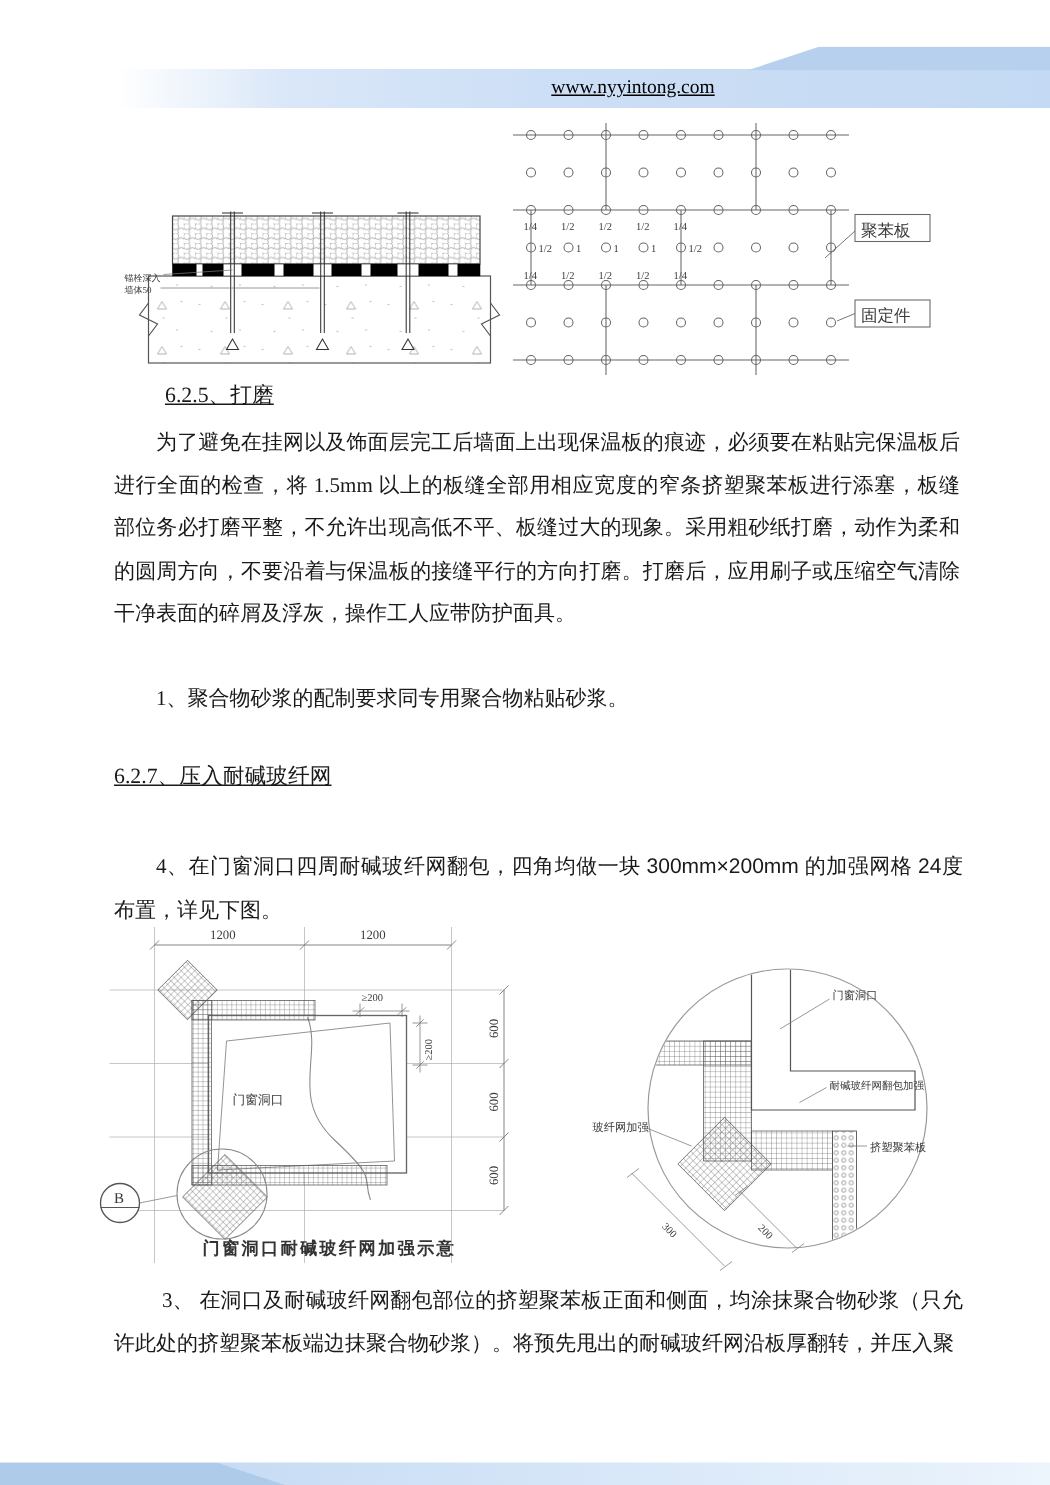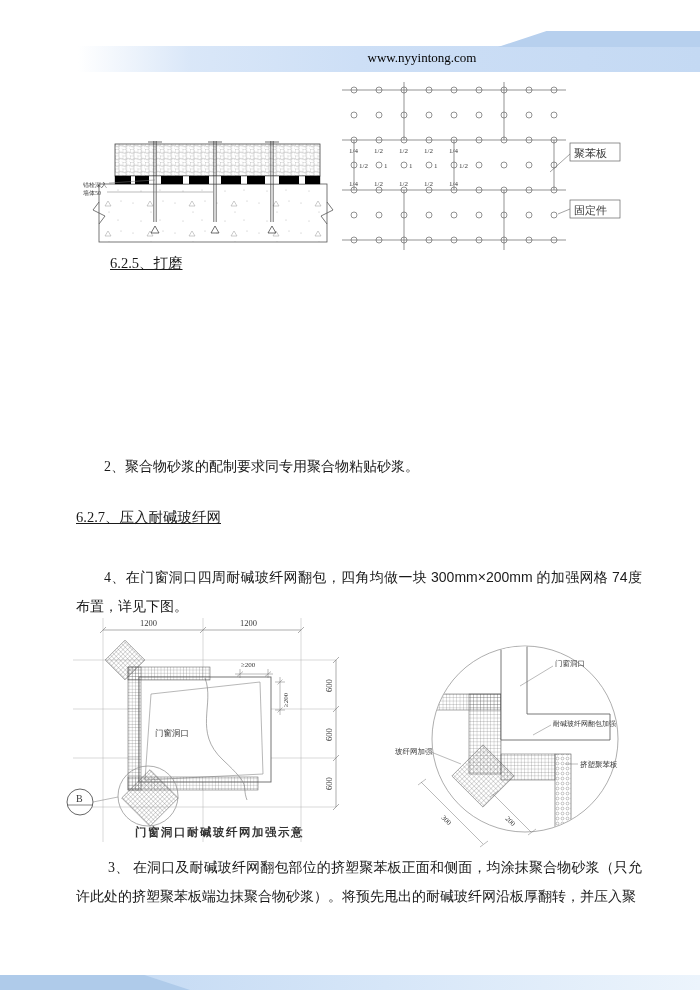--- a/index.html
+++ b/index.html
@@ -4,21 +4,21 @@
 <style>
   html,body{margin:0;padding:0;background:#fff;}
   .page{position:relative;width:700px;height:990px;background:#ffffff;overflow:hidden;
         font-family:"Liberation Serif","DejaVu Serif",serif;color:#1a1a1a;}
   .abs{position:absolute;}
   
   .hdr-band{left:78px;top:46px;width:622px;height:26px;
     background:linear-gradient(to right, rgba(205,223,246,0) 0%, rgba(205,223,246,.75) 18%, #cddff6 45%, #c4d9f3 100%);}
   .hdr-poly{left:498px;top:31px;width:202px;height:16px;background:#b7d0ee;
     clip-path:polygon(0 100%,24% 0,100% 0,100% 100%);}
-  .hdr-url{left:352px;top:50px;width:140px;text-align:center;font-size:13px;color:#000;}
+  .hdr-url{left:352px;top:50px;width:140px;text-align:center;font-size:13px;color:#000;text-decoration:underline;}
   
   .ftr-band{left:0;top:975px;width:700px;height:15px;
     background:linear-gradient(to right,#bdd5f1,#d6e6f8 55%,#ecf4fc);}
   .ftr-poly{left:0;top:975px;width:190px;height:15px;background:#afcbea;
     clip-path:polygon(0 0,76% 0,100% 100%,0 100%);}
   
   .h6{position:absolute;font-size:14.5px;white-space:nowrap;text-decoration:underline;}
   .para{position:absolute;font-size:14px;line-height:28.6px;text-align:justify;text-justify:inter-ideograph;}
   .indent2{text-indent:28px;}
   .indent3{text-indent:32px;}
@@ -146,25 +146,26 @@
     </g>
     <rect x="234" y="63" width="50" height="18" fill="none" stroke="#666" stroke-width="0.7"></rect>
     <text x="238" y="77" font-size="11">聚苯板</text>
     <line x1="234" y1="74" x2="214" y2="92" stroke="#666" stroke-width="0.6"></line>
     <rect x="234" y="120" width="50" height="18" fill="none" stroke="#666" stroke-width="0.7"></rect>
     <text x="238" y="134" font-size="11">固定件</text>
     <line x1="234" y1="129" x2="222" y2="134" stroke="#666" stroke-width="0.6"></line>
   </svg>
 
   <div class="h6" style="left:110px;top:254px">6.2.5、打磨</div>
-
-  <div class="para" style="left:104px;top:453px;width:536px">2、聚合物砂浆的配制要求同专用聚合物粘贴砂浆。</div>
+  <div class="para indent2" style="left:76px;top:282px;width:564px">为了避免在挂网以及饰面层完工后墙面上出现保温板的痕迹，必须要在粘贴完保温板后进行全面的检查，将 1.5mm 以上的板缝全部用相应宽度的窄条挤塑聚苯板进行添塞，板缝部位务必打磨平整，不允许出现高低不平、板缝过大的现象。采用粗砂纸打磨，动作为柔和的圆周方向，不要沿着与保温板的接缝平行的方向打磨。打磨后，应用刷子或压缩空气清除干净表面的碎屑及浮灰，操作工人应带防护面具。</div>
+
+  <div class="para" style="left:104px;top:453px;width:536px">1、聚合物砂浆的配制要求同专用聚合物粘贴砂浆。</div>
 
   <div class="h6" style="left:76px;top:508px">6.2.7、压入耐碱玻纤网</div>
-  <div class="para indent2" style="left:76px;top:563px;width:566px"><span>4、在门窗洞口四周耐碱玻纤网翻包，四角均做一块 </span><span class="sans">300mm×200mm</span><span> 的加强网格 </span><span class="sans">74</span><span>度布置，详见下图。</span></div>
+  <div class="para indent2" style="left:76px;top:563px;width:566px"><span>4、在门窗洞口四周耐碱玻纤网翻包，四角均做一块 </span><span class="sans">300mm×200mm</span><span> 的加强网格 </span><span class="sans">24</span><span>度布置，详见下图。</span></div>
 
   <svg class="abs" style="left:55px;top:612px" width="335" height="235" viewBox="0 0 335 235">
     <defs>
       <pattern id="mesh3" width="3.2" height="3.2" patternUnits="userSpaceOnUse">
         <path d="M0 0 H3.2 M0 0 V3.2" stroke="#555" stroke-width="0.4" fill="none"></path>
       </pattern>
     </defs>
     <g stroke="#aaa" stroke-width="0.45">
       <line x1="48" y1="6" x2="48" y2="230"></line>
         <line x1="148" y1="6" x2="148" y2="230"></line>

